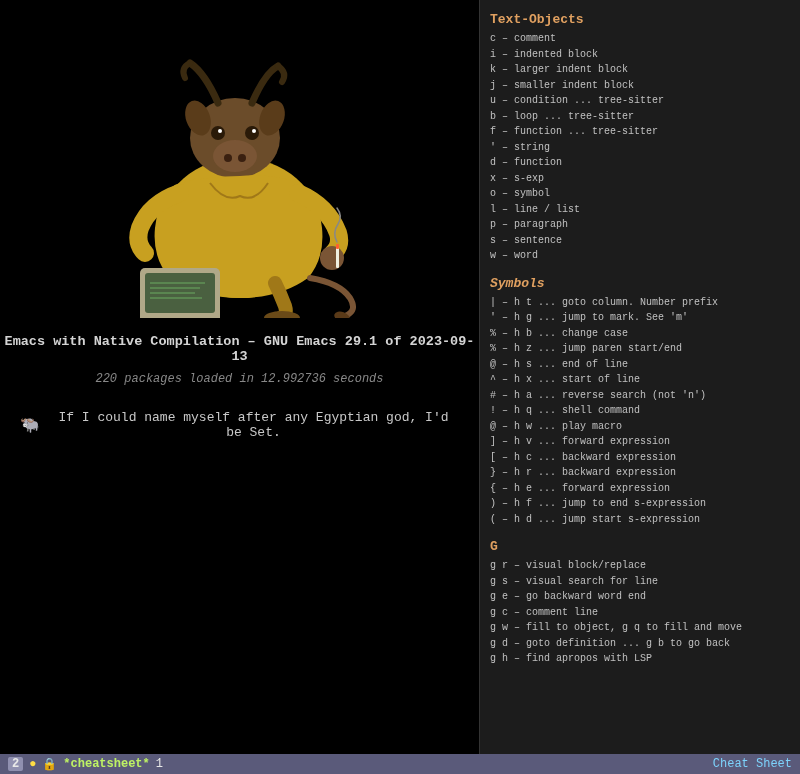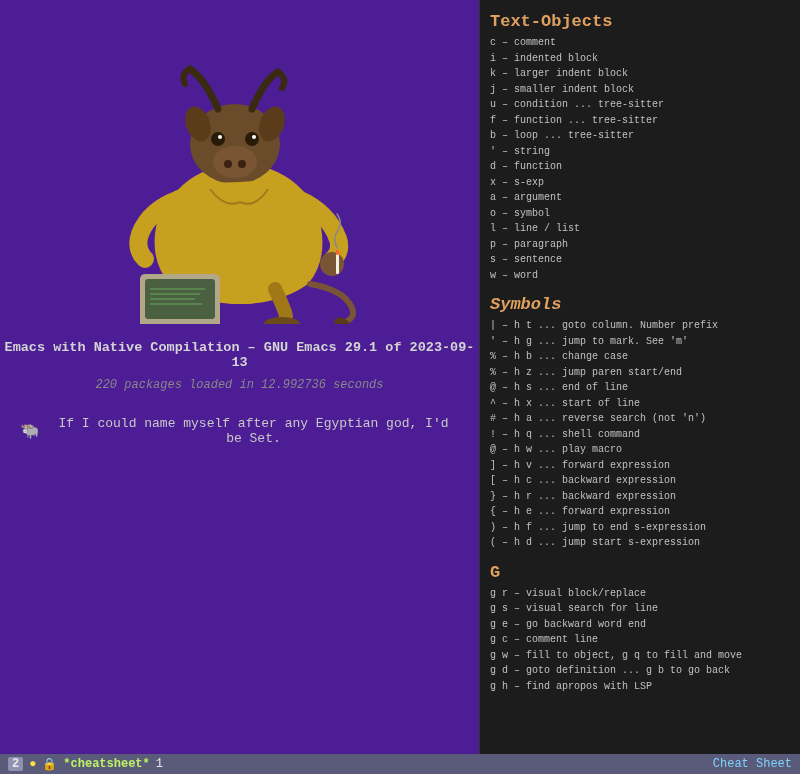--- a/index.html
+++ b/index.html
@@ -12,26 +12,26 @@
       font-size: 12px;
       display: flex;
       flex-direction: row;
       overflow: hidden;
     }
 
     
     #left-panel {
       width: 480px;
       height: 774px;
-      background-color: #4c1d95;
+      background-color: #000000;
       display: flex;
       flex-direction: column;
       align-items: center;
       justify-content: flex-start;
-      padding-top: 24px;
+      padding-top: 18px;
       border-right: 1px solid #333;
     }
 
     #gnu-image {
       width: 320px;
       height: 290px;
       margin-top: 10px;
       position: relative;
     }
 
@@ -72,21 +72,21 @@
     #right-panel {
       width: 320px;
       height: 754px;
       background-color: #1c1c1c;
       overflow-y: auto;
       padding: 4px 8px 8px 10px;
     }
 
     .section-title {
       color: #e0a060;
-      font-size: 17px;
+      font-size: 13px;
       font-weight: bold;
       margin-top: 8px;
       margin-bottom: 4px;
     }
 
     .key-item {
       font-size: 10px;
       color: #c0c0c0;
       line-height: 1.55;
       font-family: 'Courier New', Courier, monospace;
@@ -224,26 +224,25 @@
 </div>
 
 <div id="right-panel">
   <div class="section-title">Text-Objects</div>
   <div id="text-objects-list">
       <div class="key-item">c – comment</div>
       <div class="key-item">i – indented block</div>
       <div class="key-item">k – larger indent block</div>
       <div class="key-item">j – smaller indent block</div>
       <div class="key-item">u – condition ... tree-sitter</div>
+      <div class="key-item">b – loop ... tree-sitter</div>
       <div class="key-item">f – function ... tree-sitter</div>
-      <div class="key-item">b – loop ... tree-sitter</div>
       <div class="key-item">' – string</div>
       <div class="key-item">d – function</div>
       <div class="key-item">x – s-exp</div>
-      <div class="key-item">a – argument</div>
       <div class="key-item">o – symbol</div>
       <div class="key-item">l – line / list</div>
       <div class="key-item">p – paragraph</div>
       <div class="key-item">s – sentence</div>
       <div class="key-item">w – word</div>
     </div>
 
   <div class="section-title" style="margin-top:12px;font-style:italic;">Symbols</div>
   <div id="symbols-list">
       <div class="key-item">| – h t ... goto column. Number prefix</div>

